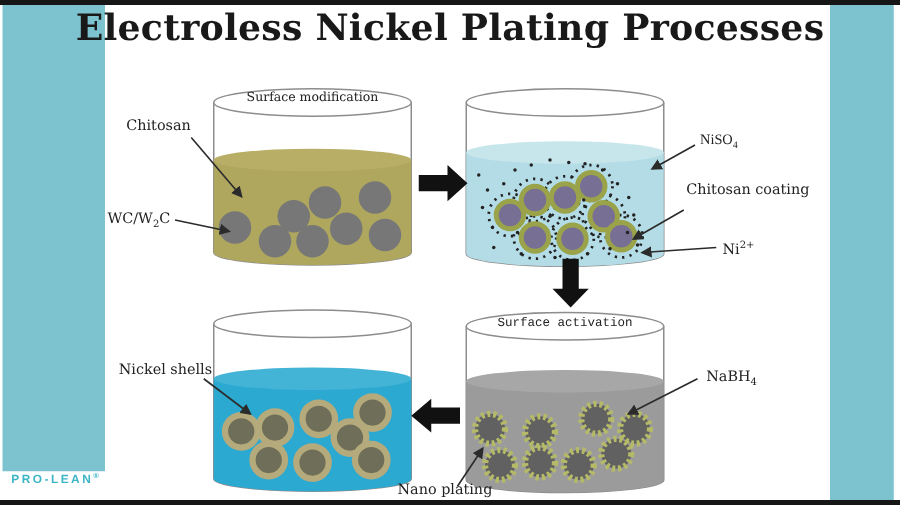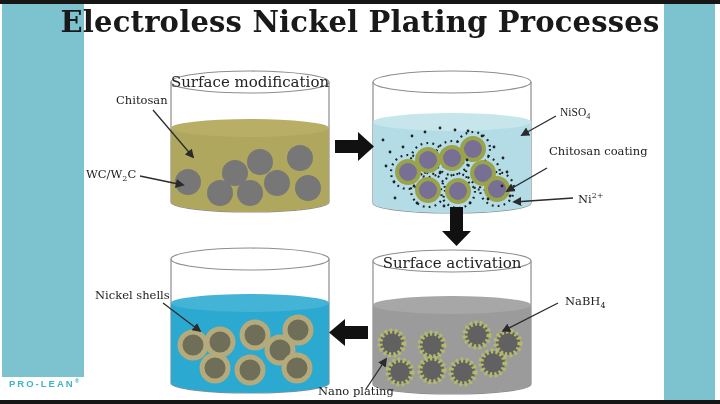--- a/index.html
+++ b/index.html
@@ -6,21 +6,21 @@
   #stage{position:relative;width:720px;height:404px;background:#ffffff;overflow:hidden;
          font-family:"DejaVu Serif","Liberation Serif",serif;}
   .bar{position:absolute;}
   #top-bar{left:0;top:0;width:720px;height:4px;background:#161616;}
   #bottom-bar{left:0;top:400px;width:720px;height:4px;background:#161616;}
   #left-bar{left:2px;top:4px;width:82px;height:373px;background:#7cc3cf;}
   #right-bar{left:664px;top:4px;width:51px;height:396px;background:#7cc3cf;}
   #title{position:absolute;left:0;top:5px;width:720px;text-align:center;
          font-size:29px;font-weight:bold;color:#191919;letter-spacing:.2px;}
   svg{position:absolute;left:0;top:0;}
-  .stage-label{position:absolute;text-align:center;font-size:15px;color:#222;white-space:nowrap;}
+  .stage-label{position:absolute;text-align:center;font-size:10px;color:#222;white-space:nowrap;}
   .ann{position:absolute;font-size:11.5px;color:#222;white-space:nowrap;}
   .ann sub,.ann sup{font-size:8px;}
   #logo{position:absolute;left:9px;top:378px;font-family:"Liberation Sans",sans-serif;
         font-size:9.5px;font-weight:bold;letter-spacing:2px;color:#3cb6c6;}
   #logo sup{font-size:6px;letter-spacing:0;}
 </style>
 </head>
 <body>
 
 <div id="stage">
@@ -153,23 +153,23 @@
       <line x1="556" y1="116" x2="522" y2="135" marker-end="url(#ah)"></line>
       <line x1="547" y1="168" x2="507" y2="191" marker-end="url(#ah)"></line>
       <line x1="573" y1="198" x2="514" y2="202" marker-end="url(#ah)"></line>
       <line x1="558" y1="303" x2="503" y2="331" marker-end="url(#ah)"></line>
       <line x1="366" y1="389" x2="386" y2="359" marker-end="url(#ah)"></line>
       <line x1="163" y1="303" x2="200" y2="331" marker-end="url(#ah)"></line>
     </g>
   </svg>
 
   <div class="stage-label" style="left:170px;top:73px;width:160px;">Surface modification</div>
-  <div class="stage-label" style="left:372px;top:254px;width:160px;">Surface activation</div>
+  <div class="stage-label" style="left:372px;top:254px;width:160px;font-family:Liberation Mono, monospace;">Surface activation</div>
 
-  <div class="ann" style="left:116px;top:93px;">Chitosan</div>
+  <div class="ann" style="left:101px;top:93px;">Chitosan</div>
   <div class="ann" style="left:86px;top:167px;"><span>WC/W</span><sub>2</sub><span>C</span></div>
   <div class="ann" style="left:560px;top:106px;font-family:Liberation Serif, serif;"><span>NiSO</span><sub>4</sub></div>
   <div class="ann" style="left:549px;top:144px;">Chitosan coating</div>
   <div class="ann" style="left:578px;top:191px;"><span>Ni</span><sup>2+</sup></div>
   <div class="ann" style="left:565px;top:294px;"><span>NaBH</span><sub>4</sub></div>
   <div class="ann" style="left:95px;top:288px;">Nickel shells</div>
   <div class="ann" style="left:318px;top:384px;">Nano plating</div>
 
   <div id="logo"><span>PRO-LEAN</span><sup>®</sup></div>
 

